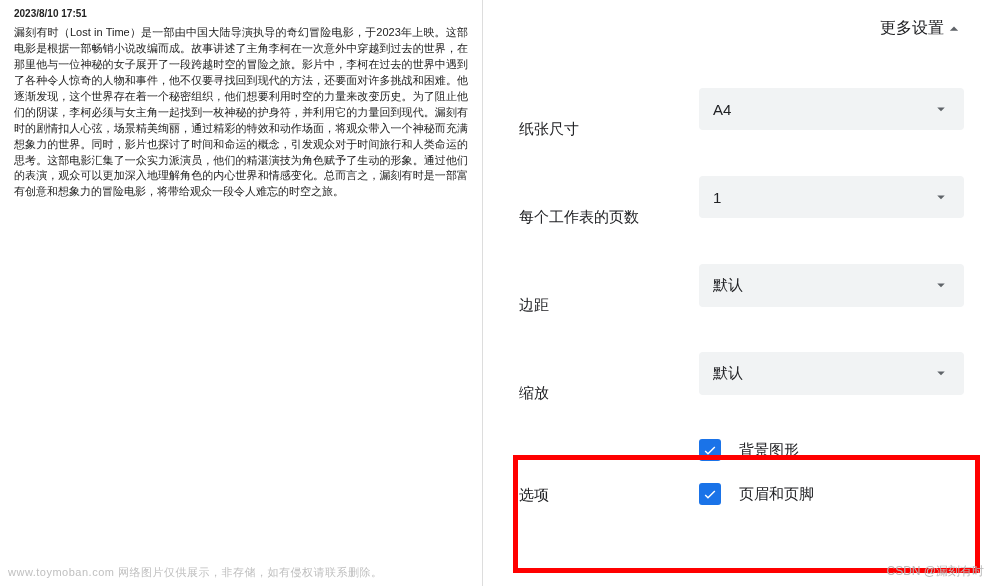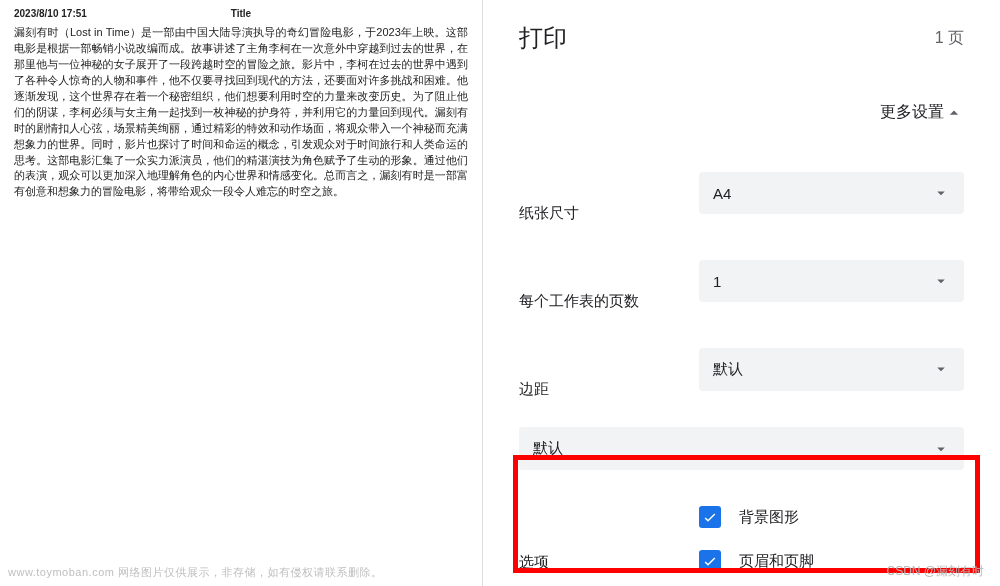--- a/index.html
+++ b/index.html
@@ -172,31 +172,26 @@
       align-items: flex-end;
       padding-top: 22px;
     }
   </style>
 </head>
 <body>
 
 <div class="preview-pane">
   <div class="doc-header">
     <span>2023/8/10 17:51</span>
-    <span class="doc-title-center">Title</span>
     <span>&nbsp;</span>
   </div>
   <div class="doc-body">漏刻有时（Lost in Time）是一部由中国大陆导演执导的奇幻冒险电影，于2023年上映。这部电影是根据一部畅销小说改编而成。故事讲述了主角李柯在一次意外中穿越到过去的世界，在那里他与一位神秘的女子展开了一段跨越时空的冒险之旅。影片中，李柯在过去的世界中遇到了各种令人惊奇的人物和事件，他不仅要寻找回到现代的方法，还要面对许多挑战和困难。他逐渐发现，这个世界存在着一个秘密组织，他们想要利用时空的力量来改变历史。为了阻止他们的阴谋，李柯必须与女主角一起找到一枚神秘的护身符，并利用它的力量回到现代。漏刻有时的剧情扣人心弦，场景精美绚丽，通过精彩的特效和动作场面，将观众带入一个神秘而充满想象力的世界。同时，影片也探讨了时间和命运的概念，引发观众对于时间旅行和人类命运的思考。这部电影汇集了一众实力派演员，他们的精湛演技为角色赋予了生动的形象。通过他们的表演，观众可以更加深入地理解角色的内心世界和情感变化。总而言之，漏刻有时是一部富有创意和想象力的冒险电影，将带给观众一段令人难忘的时空之旅。</div>
 </div>
 
 <div class="settings-pane">
-  <div class="settings-header">
-    <div class="print-title">打印</div>
-    <div class="page-count">1 页</div>
-  </div>
 
   <div class="more-settings-row">
     <span class="more-settings-label">更多设置</span>
     <svg class="chevron" viewBox="0 0 24 24">
         <path d="M7 14l5-5 5 5z"></path>
       </svg>
   </div>
 
   <div class="setting-row">
     <div class="setting-label">纸张尺寸</div>
@@ -228,20 +223,21 @@
       <div class="select-control">
         <span>默认</span>
         <svg class="select-arrow" viewBox="0 0 24 24">
             <path d="M7 10l5 5 5-5z"></path>
           </svg>
       </div>
     </div>
   </div>
 
   <div class="setting-row">
+    <div class="setting-label">缩放</div>
     <div class="setting-control">
       <div class="select-control">
         <span>默认</span>
         <svg class="select-arrow" viewBox="0 0 24 24">
             <path d="M7 10l5 5 5-5z"></path>
           </svg>
       </div>
     </div>
   </div>
 

